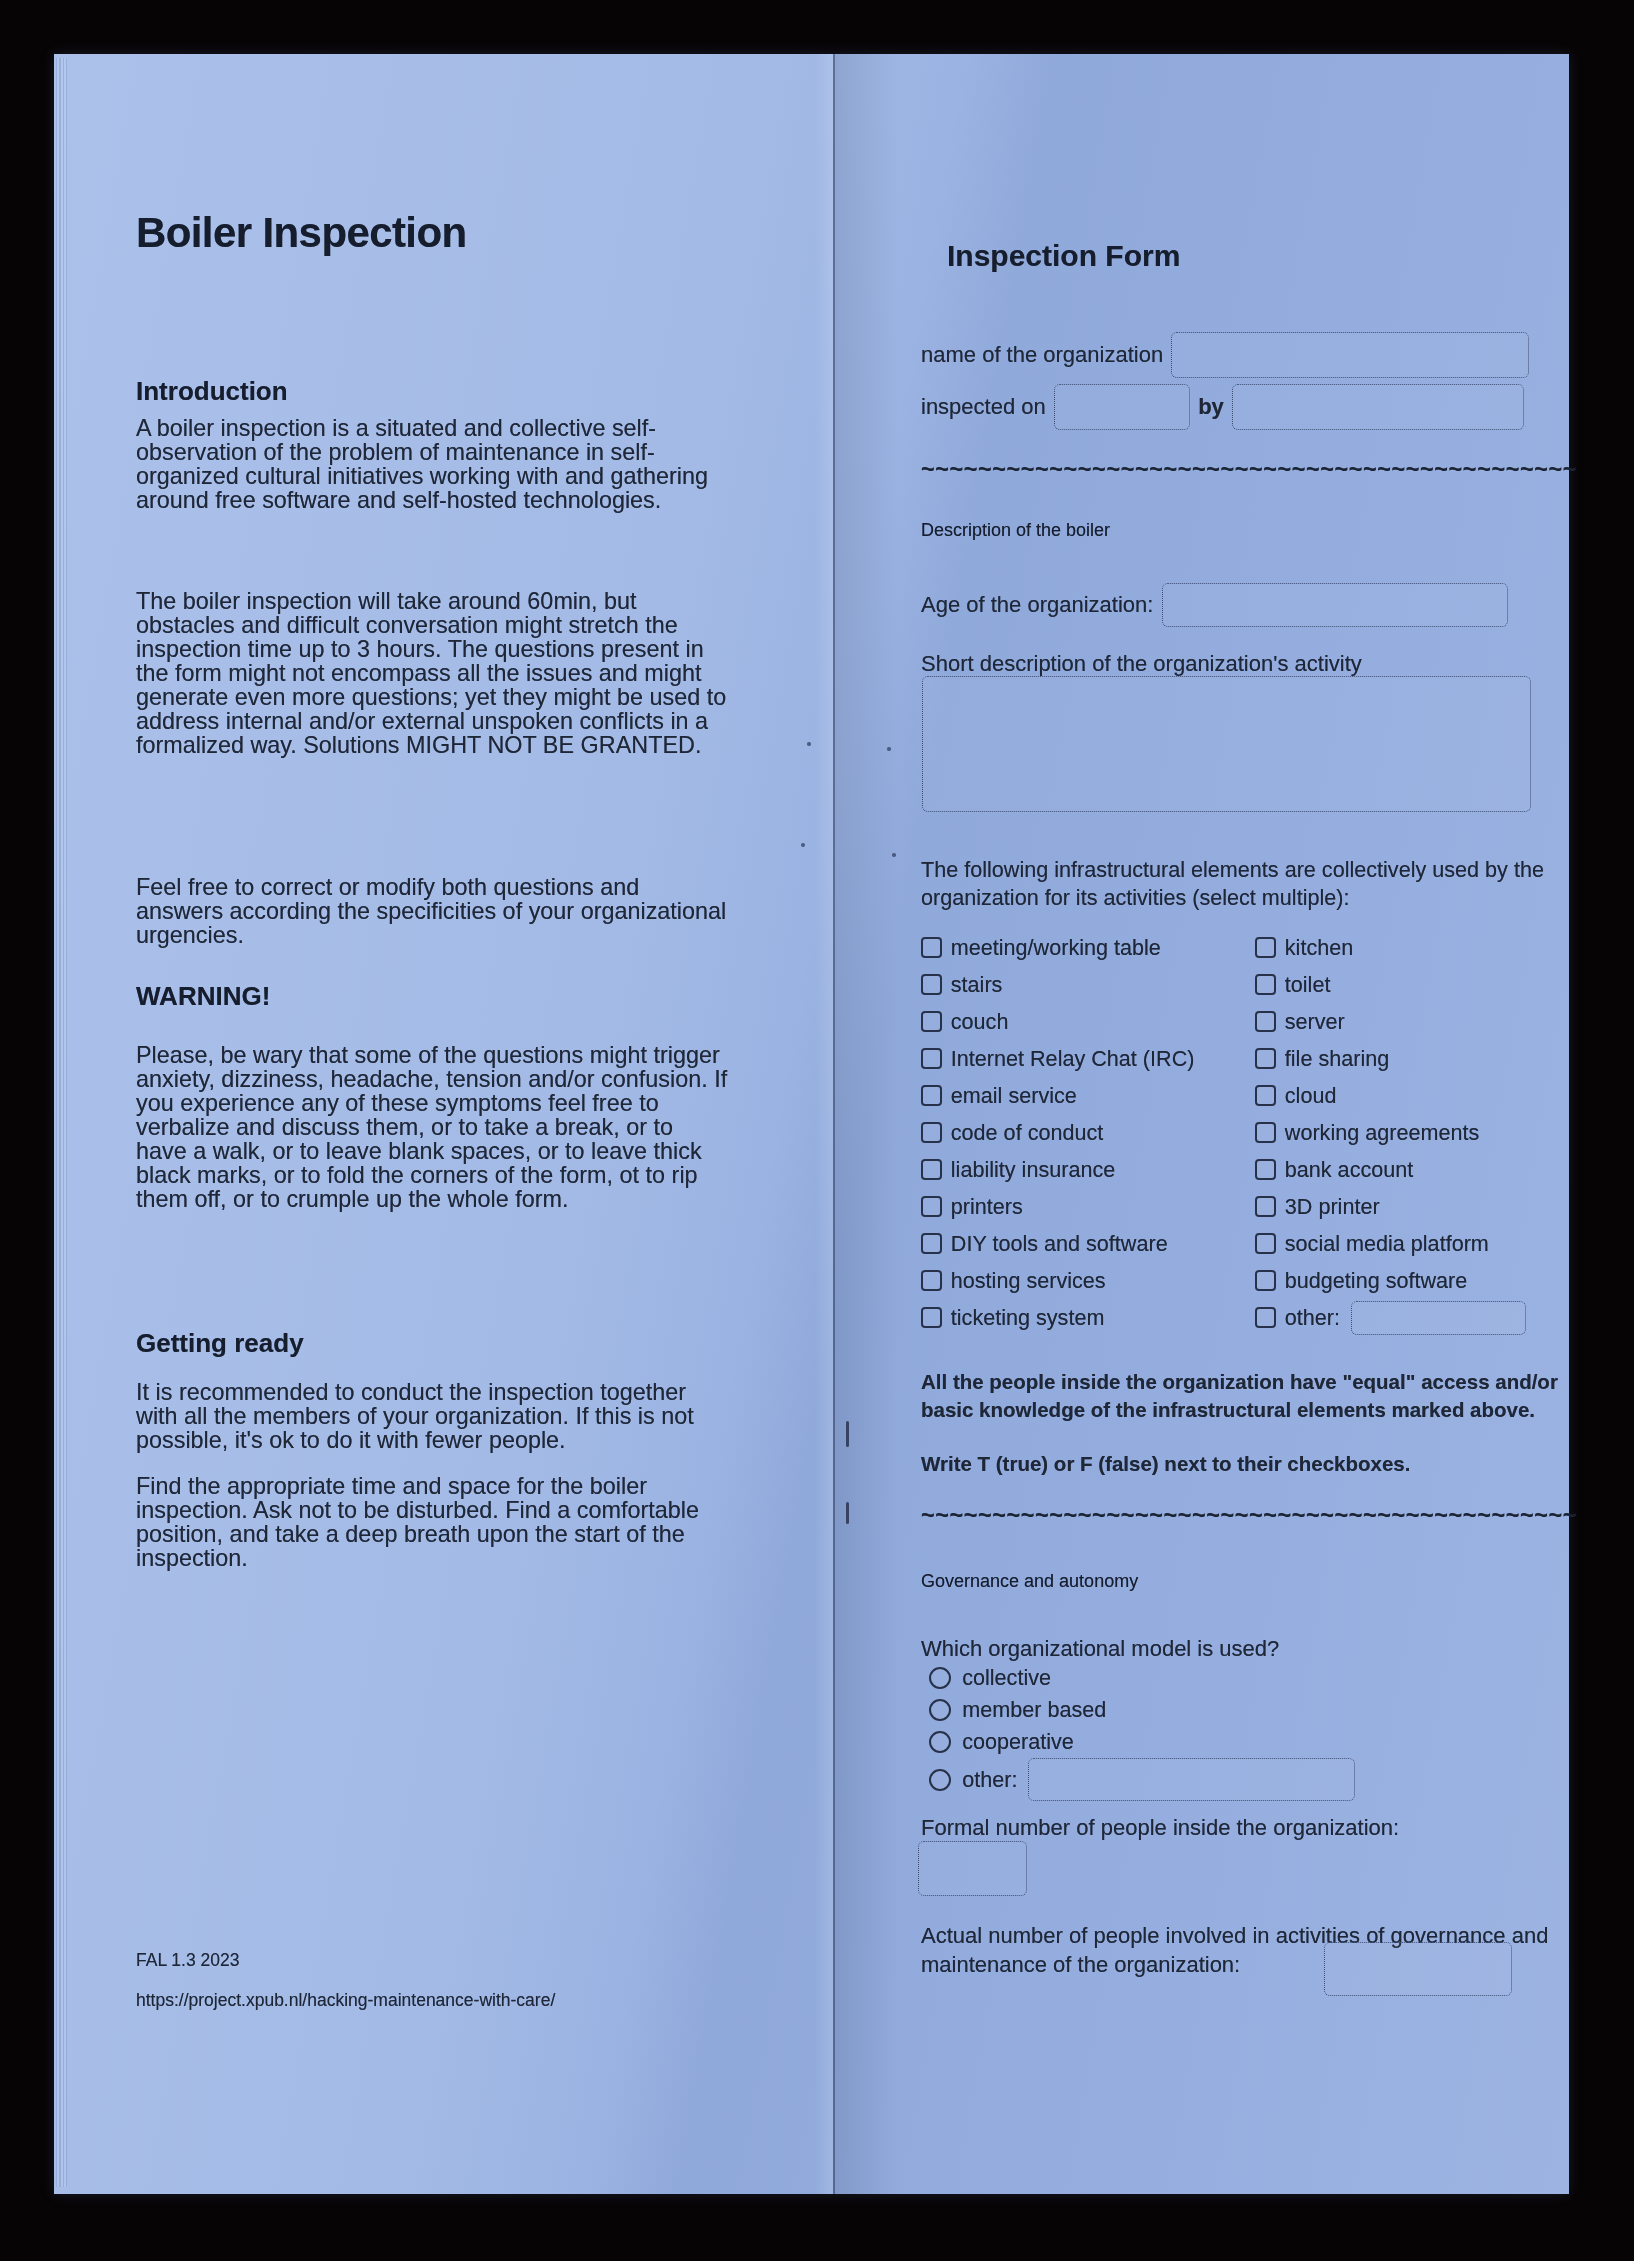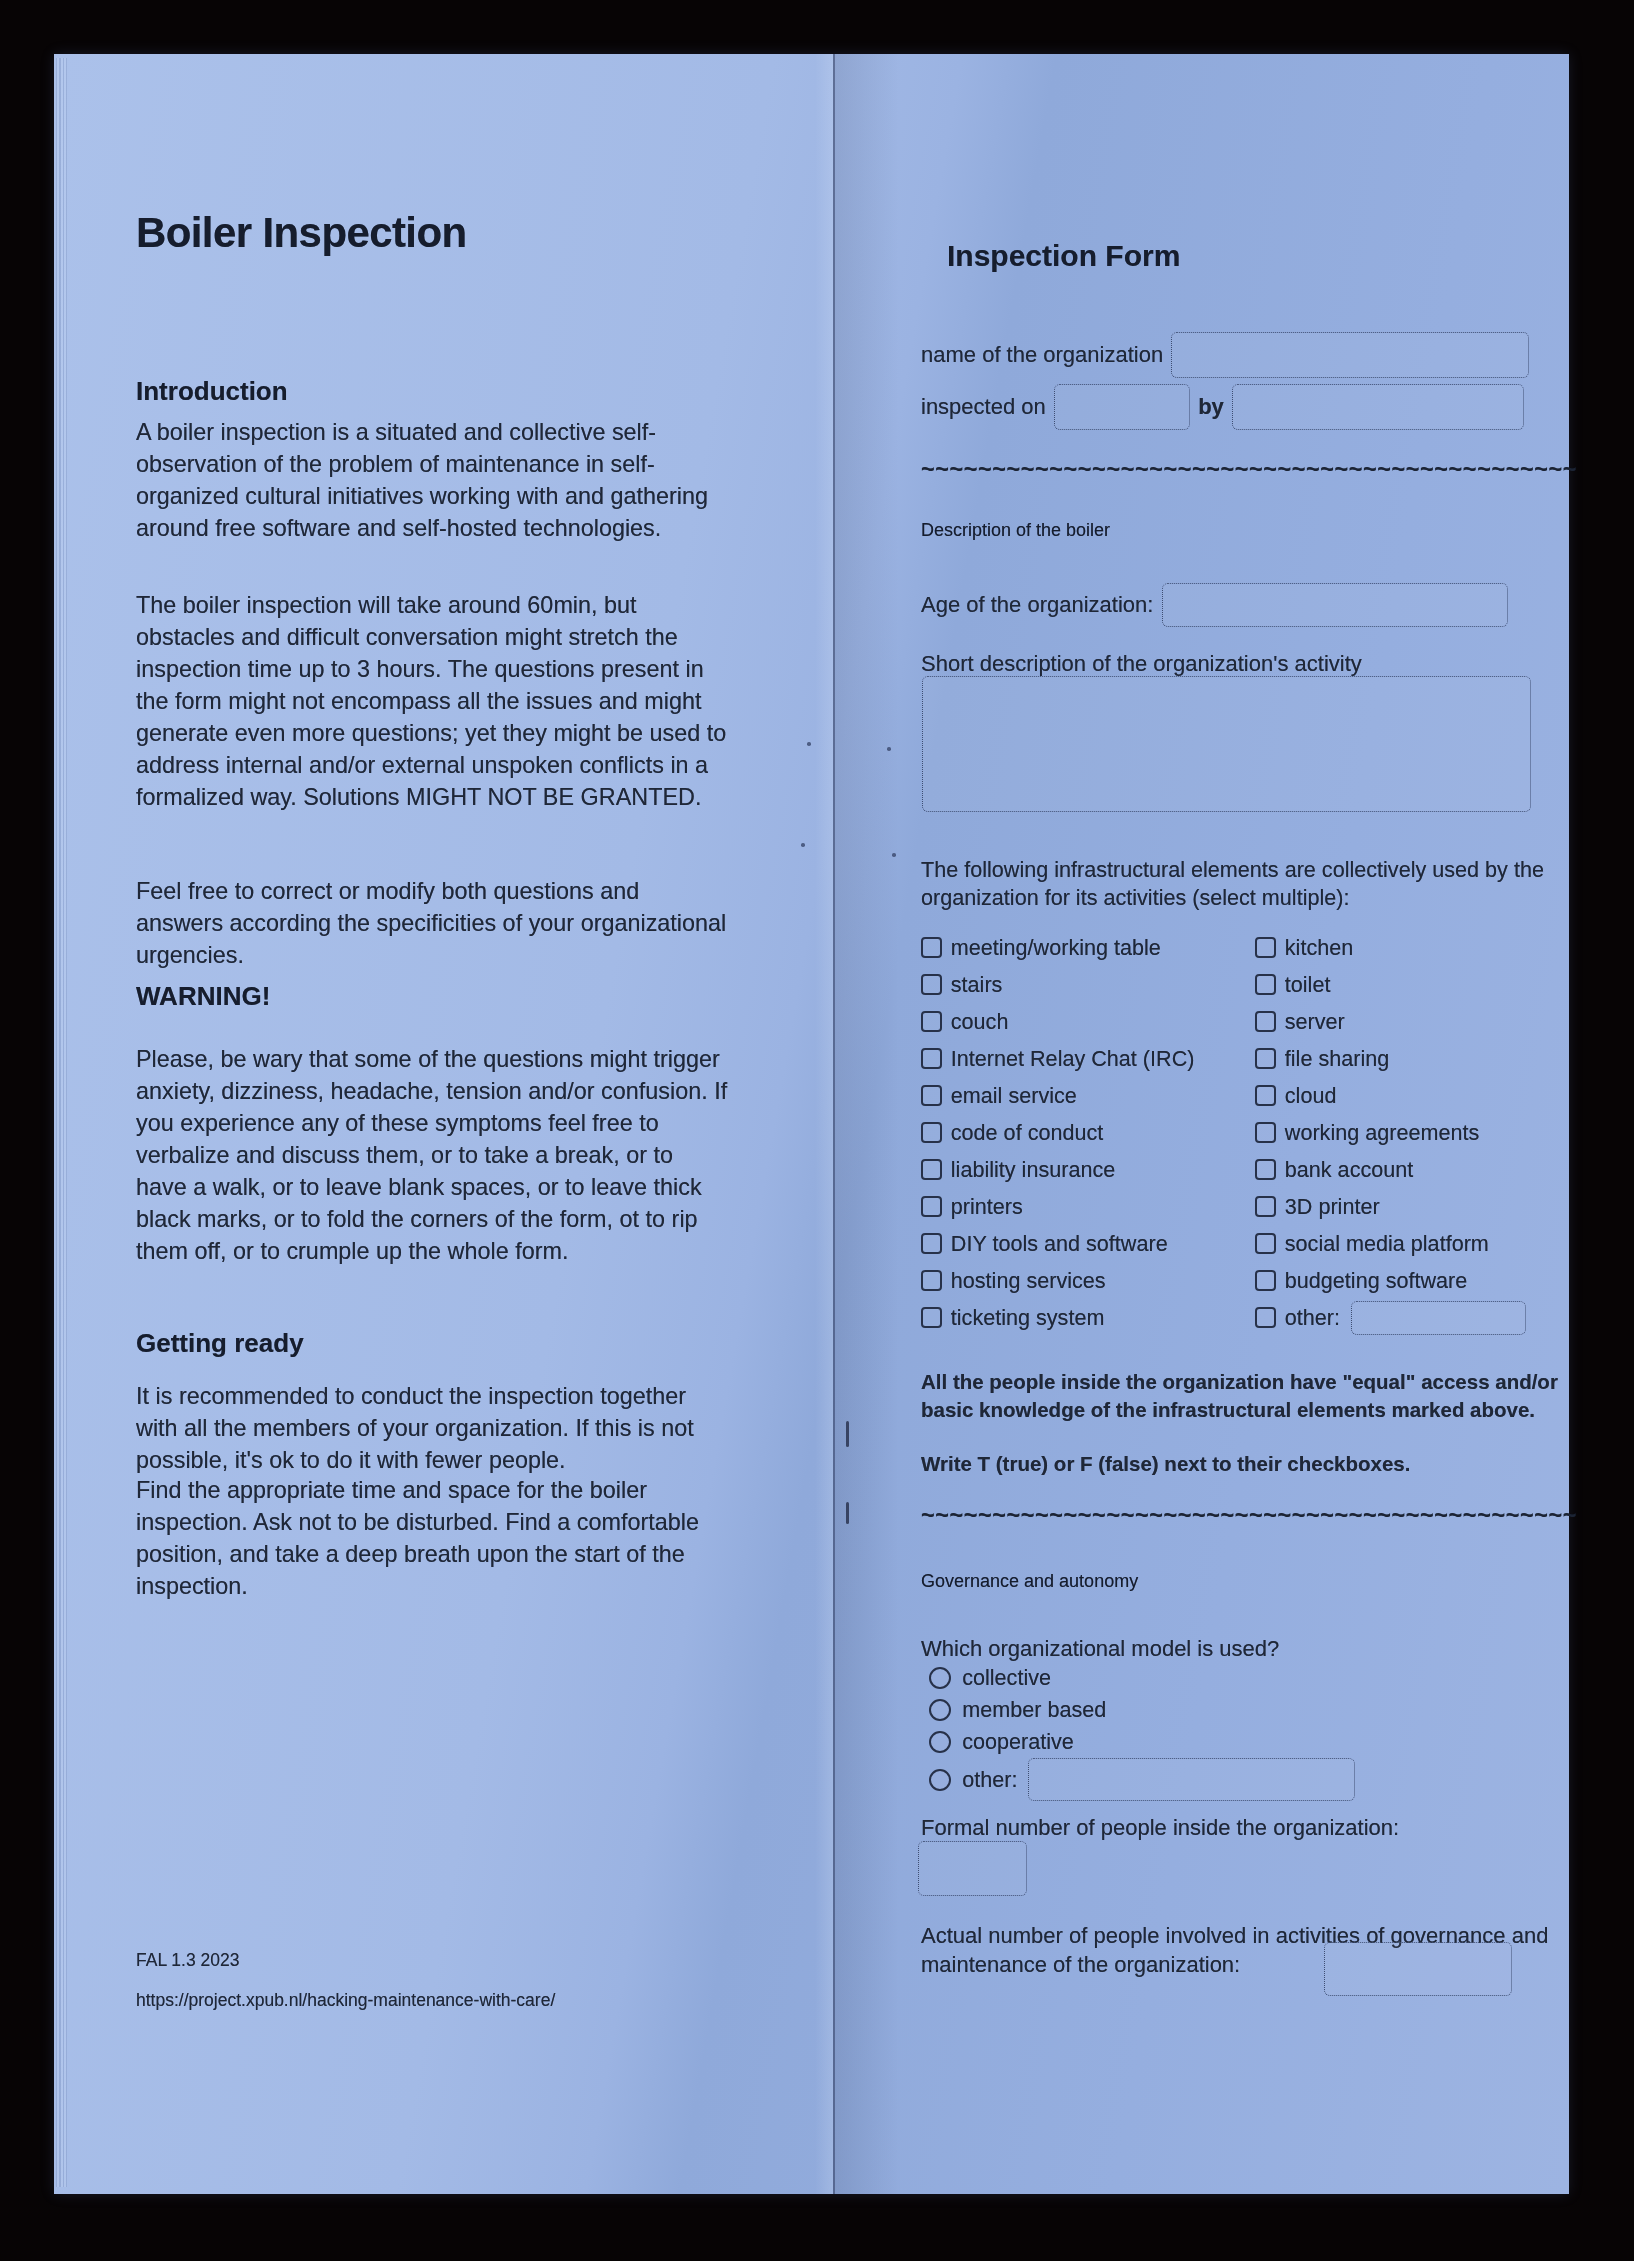--- a/index.html
+++ b/index.html
@@ -34,21 +34,21 @@
     background:linear-gradient(to left,rgba(230,240,255,.18),rgba(230,240,255,0));}
   .speck{position:absolute;width:3.5px;height:3.5px;border-radius:50%;background:#3a476c;opacity:.8;}
   .staple{position:absolute;left:792px;width:2.9px;background:#2a3450;border-radius:1.8px;opacity:.85;}
 
   .col-left{position:absolute;left:82px;top:4px;width:593px;height:100%;}
   .col-right{position:absolute;left:867px;top:0;width:649px;height:100%;}
   .col-left>*,.col-right>*{position:absolute;left:0;margin:0;}
 
   .doc-title{top:151px;font-size:42px;font-weight:700;letter-spacing:-0.6px;color:#161d2d;}
   .lh{font-size:26px;font-weight:700;color:#161d2d;}
-  .lp{font-size:23.4px;line-height:32px;font-weight:400;width:593px;}
+  .lp{font-size:23.4px;line-height:24px;font-weight:400;width:593px;}
   .intro-h{top:318px;} .p1{top:358px;} .p2{top:531px;} .p3{top:817px;}
   .warning-h{top:923px;} .p4{top:985px;}
   .ready-h{top:1270px;} .p5{top:1322px;} .p6{top:1416px;}
   .footer-version{top:1892px;font-size:17.5px;font-weight:400;}
   .footer-url{top:1932px;font-size:17.5px;font-weight:400;}
 
   .form-title{top:185px;font-size:30px;font-weight:700;color:#161d2d;margin-left:26px;}
   .row{display:flex;align-items:center;gap:8.2px;}
   .rl{font-size:22px;flex:none;}
   .box{

